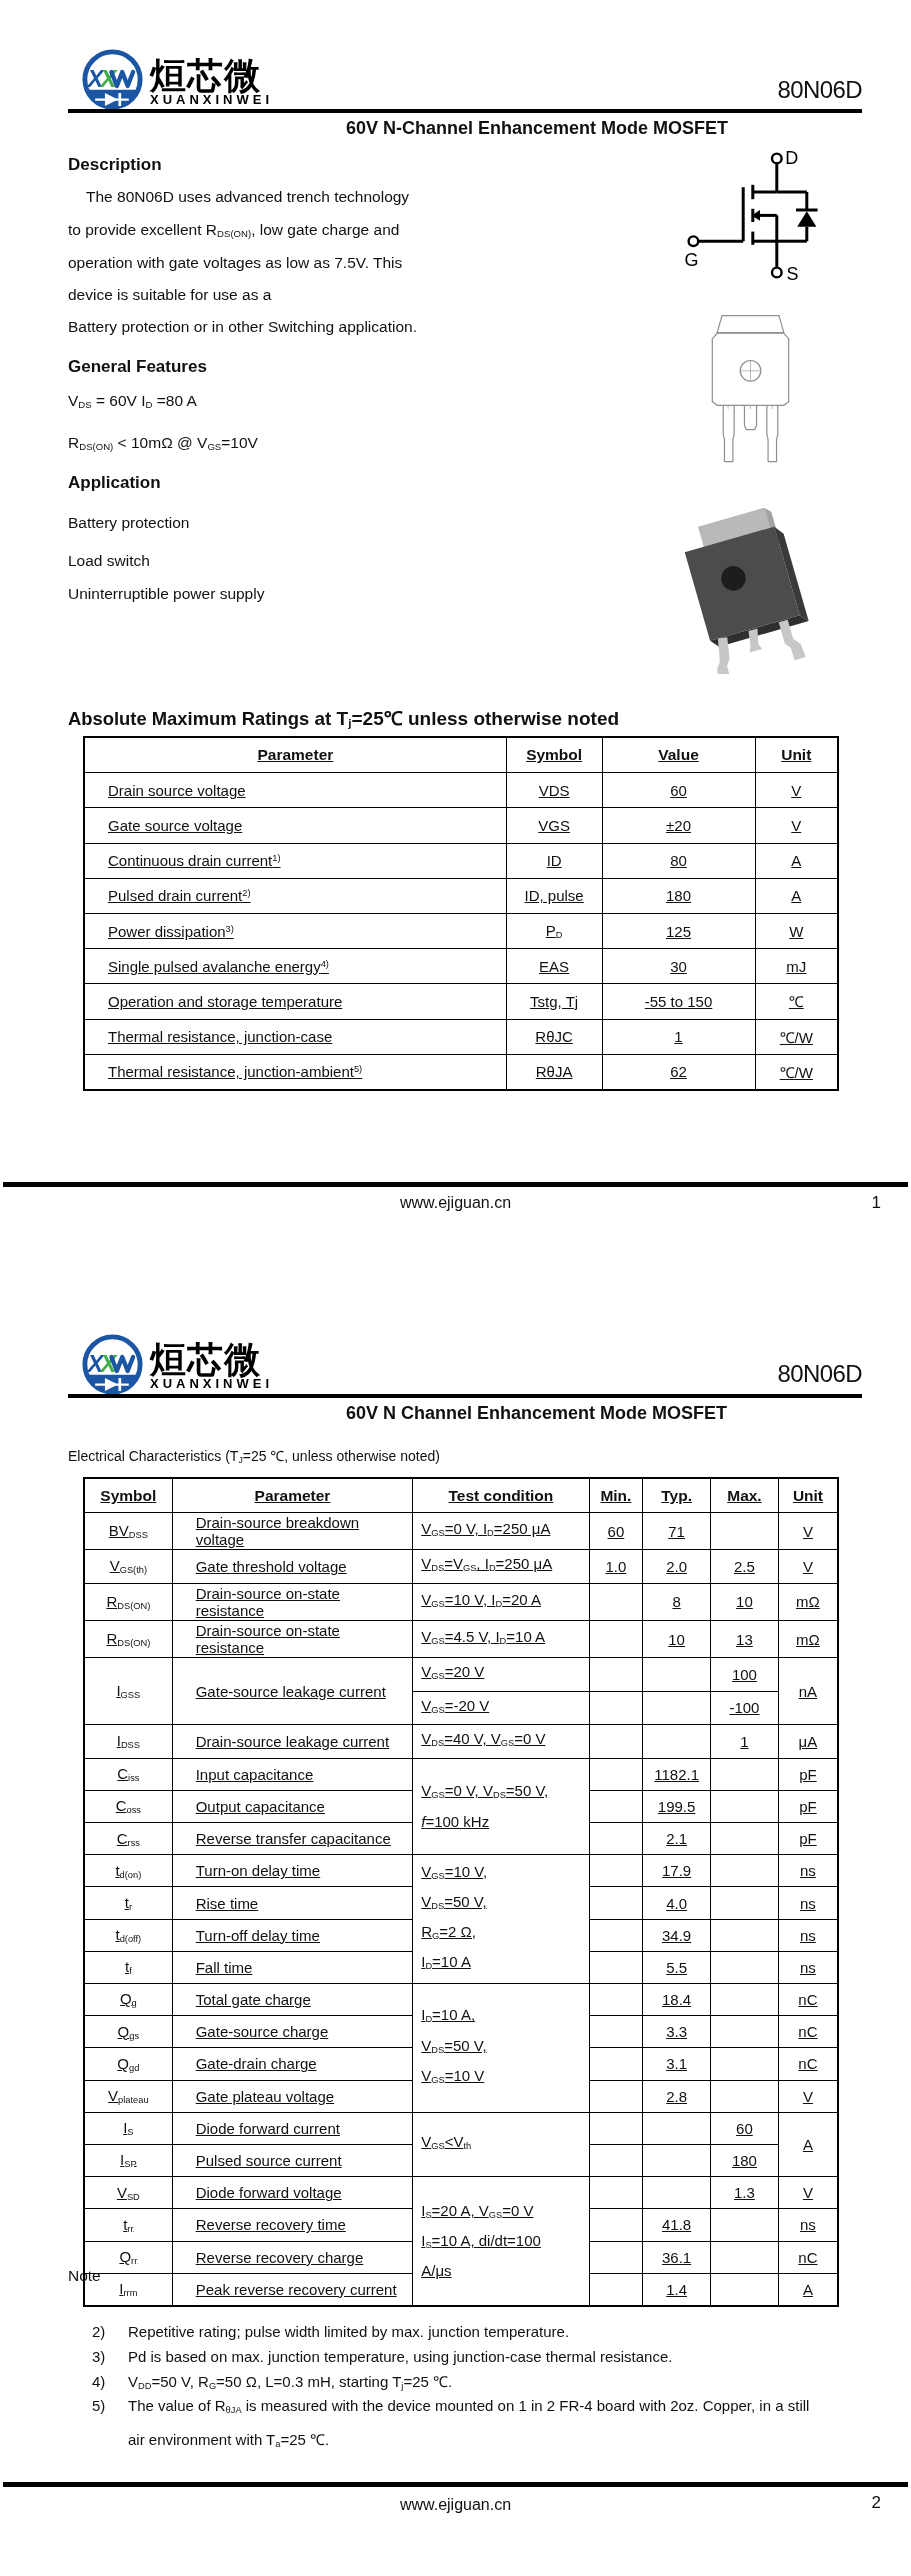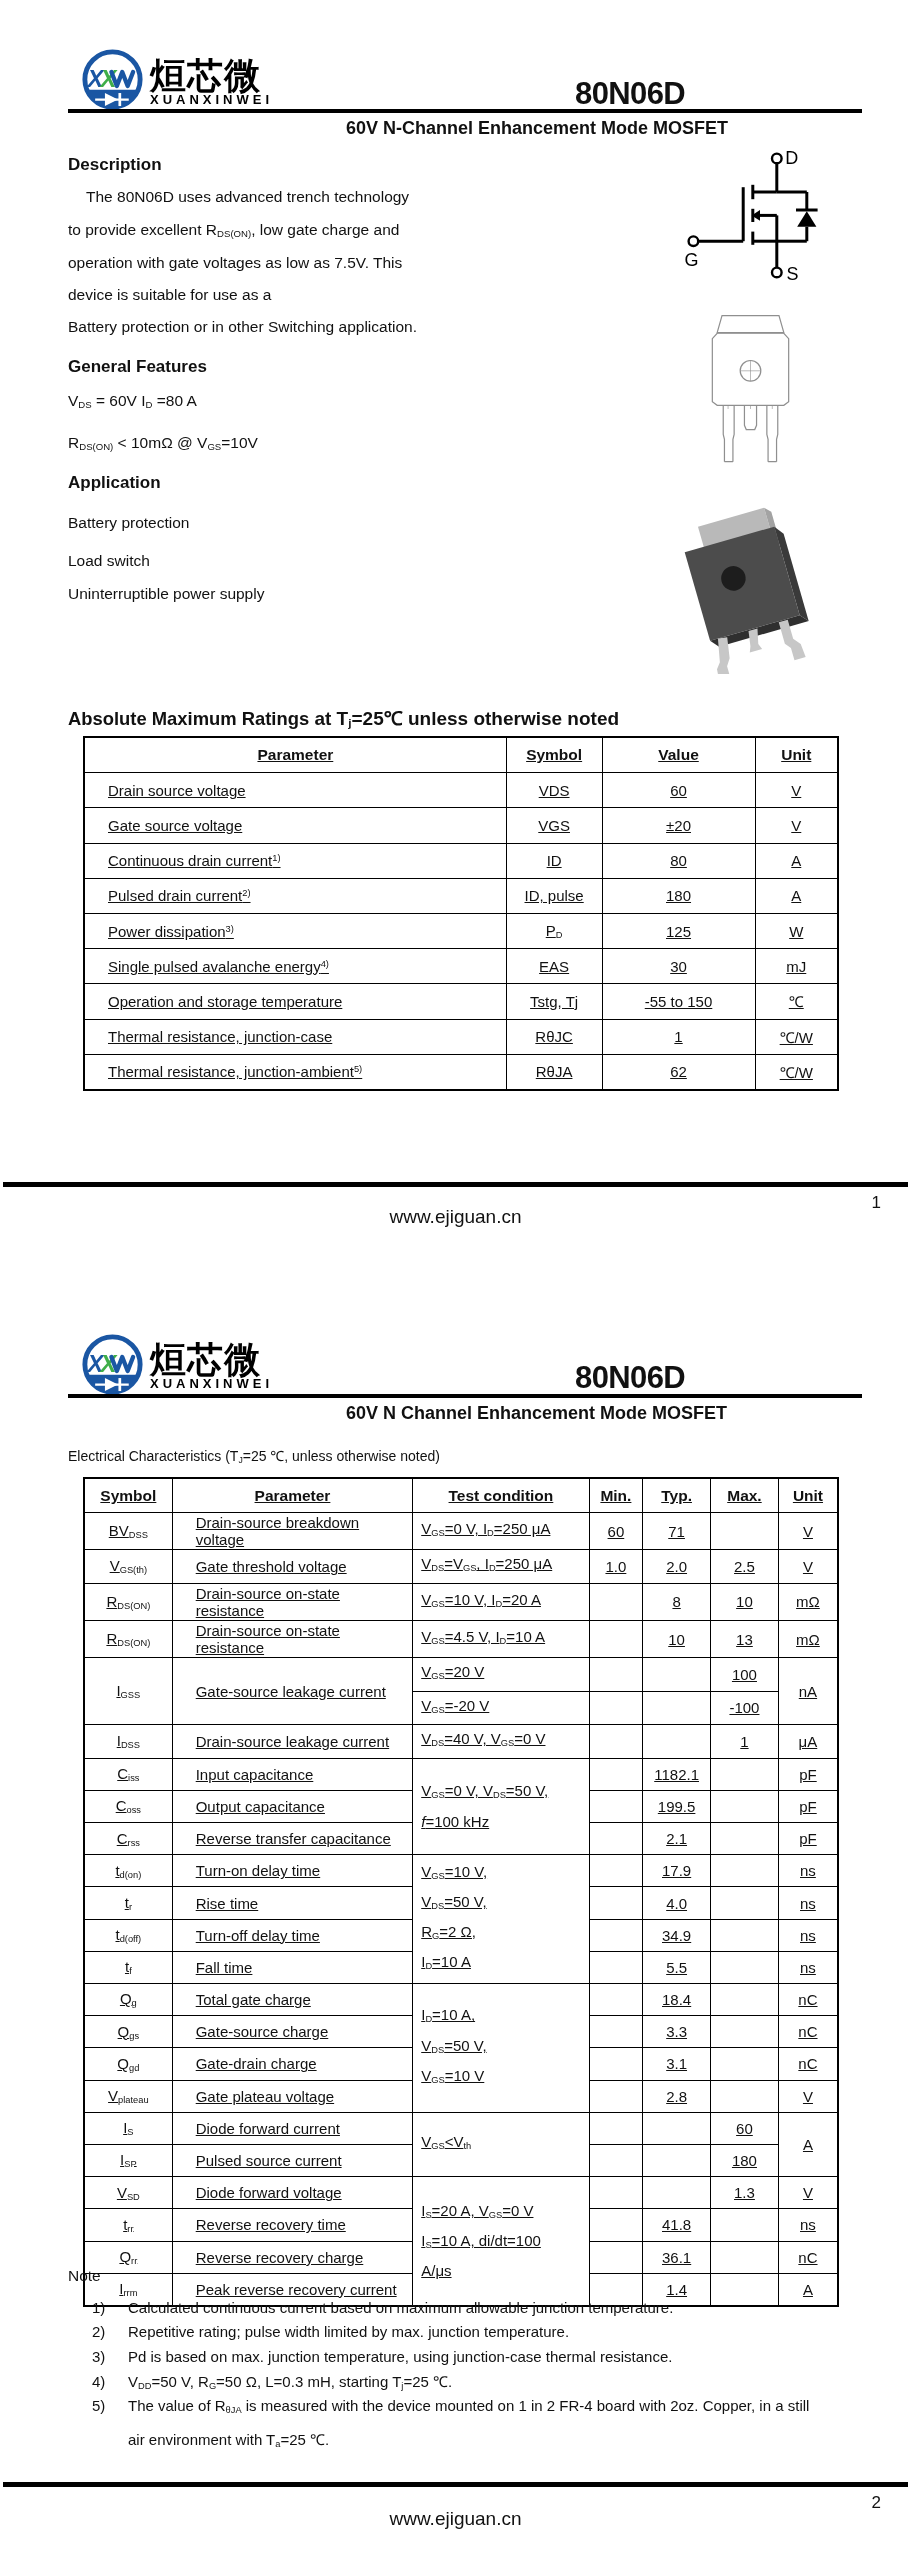--- a/index.html
+++ b/index.html
@@ -2,21 +2,21 @@
 <html style="font-size:9.2px"><head>
 <meta charset="utf-8">
 <style>
   html,body{margin:0;padding:0;background:#fff;}
   #doc{position:relative;width:911px;height:2576px;background:#fff;overflow:hidden;
        font-family:"Liberation Sans",sans-serif;color:#111;}
   .abs{position:absolute;}
   
   .logo-cn{font-size:36px;font-weight:bold;letter-spacing:1.1px;color:#000;}
   .logo-en{font-size:13px;font-weight:600;letter-spacing:4px;color:#000;}
-  .pn{font-size:31px;font-weight:bold;letter-spacing:-0.6px;}
+  .pn{font-size:24px;font-weight:normal;letter-spacing:-0.6px;text-align:right;}
   .hrule{height:4px;background:#000;}
   .subtitle{font-size:18px;font-weight:bold;text-align:left;}
   
   .h1{font-weight:bold;font-size:17px;}
   .bodyline{font-size:15.5px;white-space:nowrap;}
   .amr-title b{font-size:18.4px;}
   .amr-title span.rest{font-size:19px;font-weight:bold;}
   .ec-title{font-size:14px;font-weight:normal;}
   
   table.tbl{border-collapse:collapse;table-layout:fixed;border:2.3px solid #000;text-decoration:underline;}
@@ -31,21 +31,21 @@
   table.ec{position:absolute;left:83px;top:1477px;width:756px;}
   .ec th{height:31px;}
   .ec td{height:29px;}
   sub{font-size:62%;vertical-align:-2.3px;}
   sup{font-size:62%;vertical-align:4.6px;}
   
   .note-item{position:absolute;left:92px;font-size:15px;white-space:nowrap;line-height:30px;}
   .note-item .no{display:inline-block;width:36px;}
   
   .frule{position:absolute;left:3.4px;right:3.4px;height:4.6px;background:#000;}
-  .furl{position:absolute;left:0;right:0;text-align:center;font-size:19px;margin-top:12px;}
+  .furl{position:absolute;left:0;right:0;text-align:center;font-size:16px;}
   .fpage{position:absolute;right:30px;font-size:17px;}
 </style>
 </head>
 <body>
 
 <div id="doc">
 
   <svg class="abs" style="left:80px;top:47px" width="65" height="65" viewBox="0 0 120 120">
     <circle cx="60" cy="60" r="51" fill="#fff" stroke="#1a56a3" stroke-width="9"></circle>
     <text x="14" y="74" font-size="44" font-weight="bold" font-style="italic" fill="#1a56a3" font-family="Liberation Sans, sans-serif">X</text>
@@ -455,21 +455,20 @@
           <td class="pl">Peak reverse recovery current</td>
           <td></td>
           <td>1.4</td>
           <td></td>
           <td>A</td>
         </tr>
     </tbody>
   </table>
 
   <div class="abs bodyline" style="left:68px;top:2267px;font-size:15.5px">Note</div>
-  <div class="note-item" style="top:2293px"><span class="no">1)</span><span>Calculated continuous current based on maximum allowable junction temperature.</span></div>
   <div class="note-item" style="top:2317px"><span class="no">2)</span><span>Repetitive rating; pulse width limited by max. junction temperature.</span></div>
   <div class="note-item" style="top:2342px"><span class="no">3)</span><span>Pd is based on max. junction temperature, using junction-case thermal resistance.</span></div>
   <div class="note-item" style="top:2367px"><span class="no">4)</span><span>V<sub>DD</sub>=50 V, R<sub>G</sub>=50 Ω, L=0.3 mH, starting T<sub>j</sub>=25 ℃.</span></div>
   <div class="note-item" style="top:2391px"><span class="no" style="vertical-align:top">5)</span><span style="display:inline-block">The value of R<sub>θJA</sub> is measured with the device mounted on 1 in 2 FR-4 board with 2oz. Copper, in a still<br>air environment with T<sub>a</sub>=25 ℃.</span></div>
 
   <div class="frule" style="top:2482px"></div>
   <div class="furl" style="top:2496px">www.ejiguan.cn</div>
   <div class="fpage" style="top:2493px">2</div>
 
 </div>

